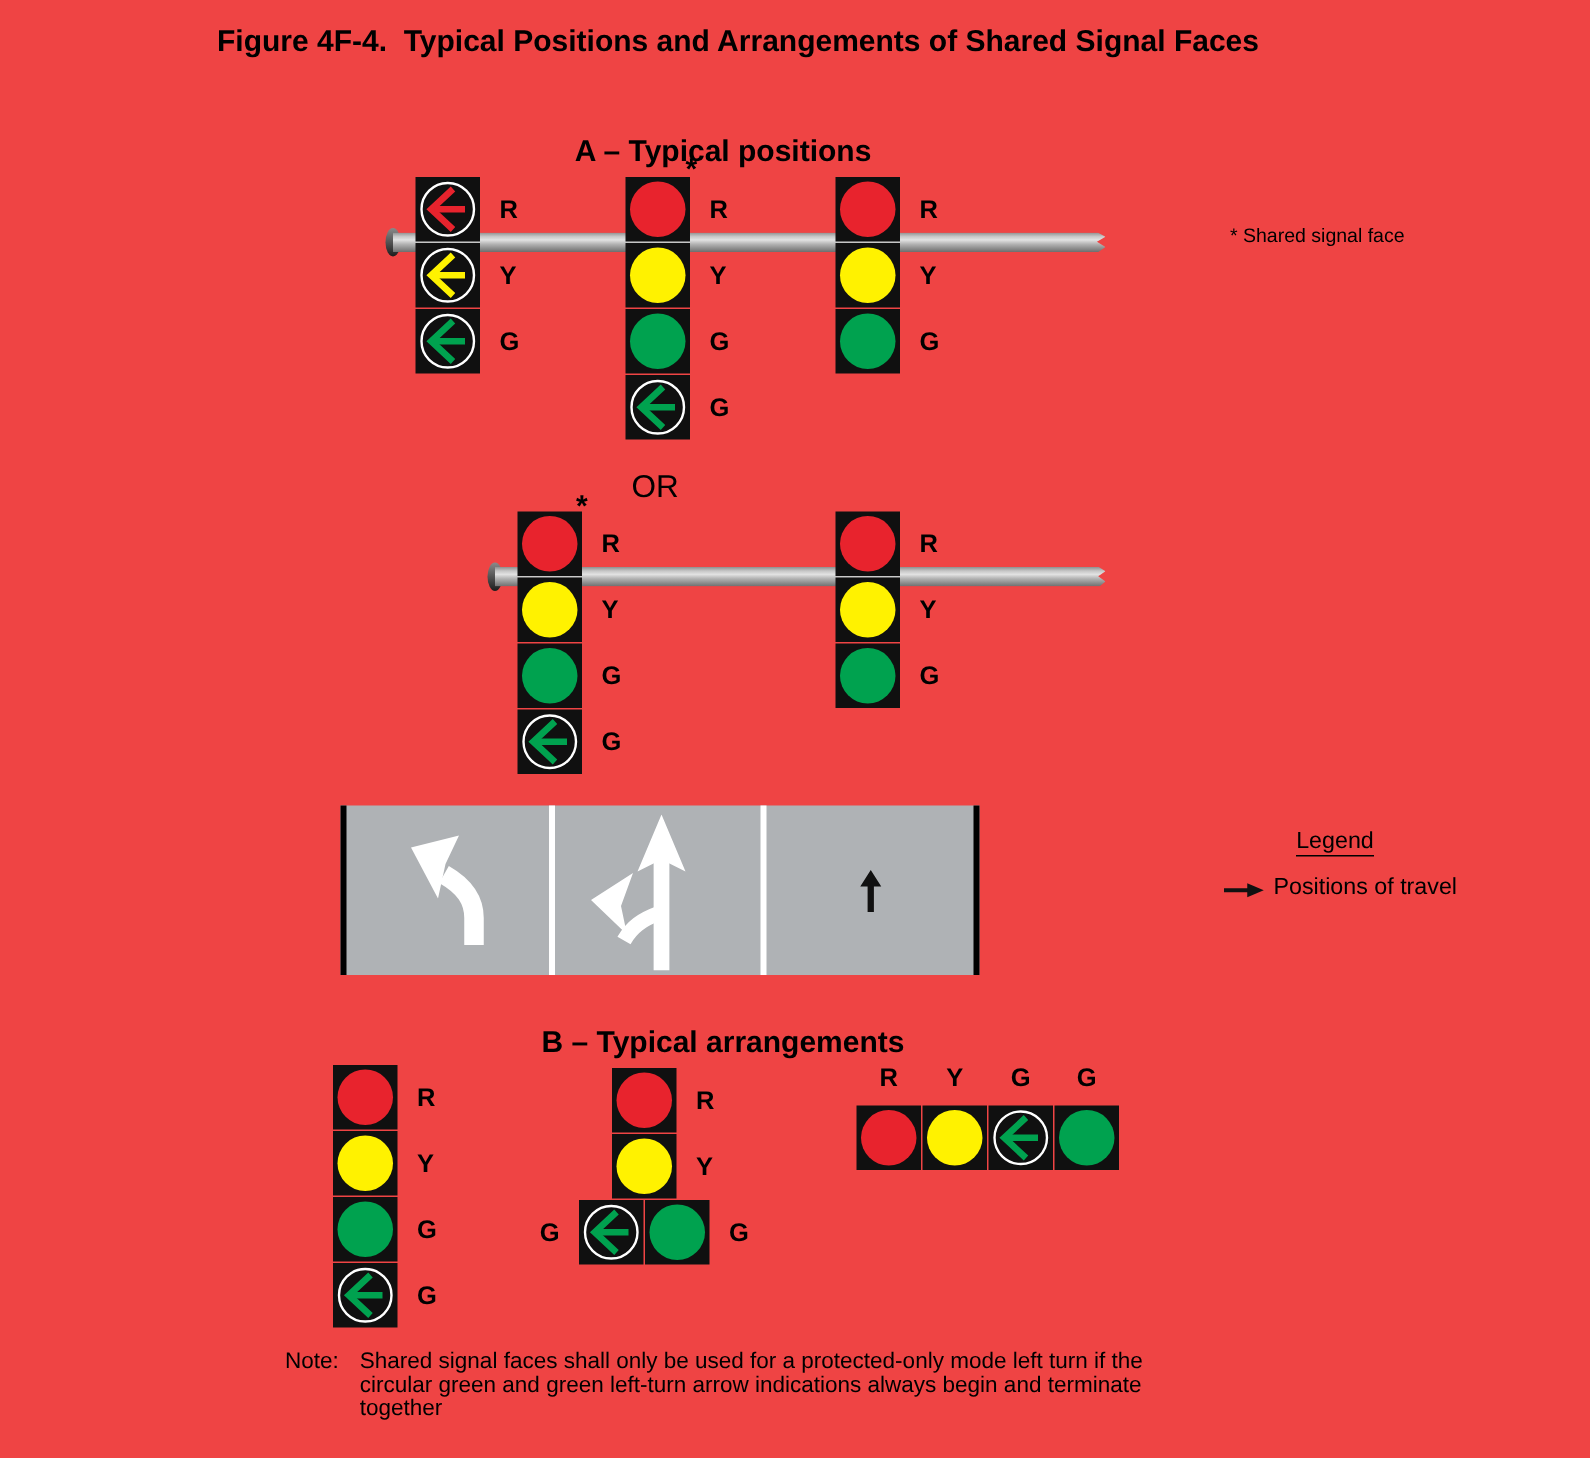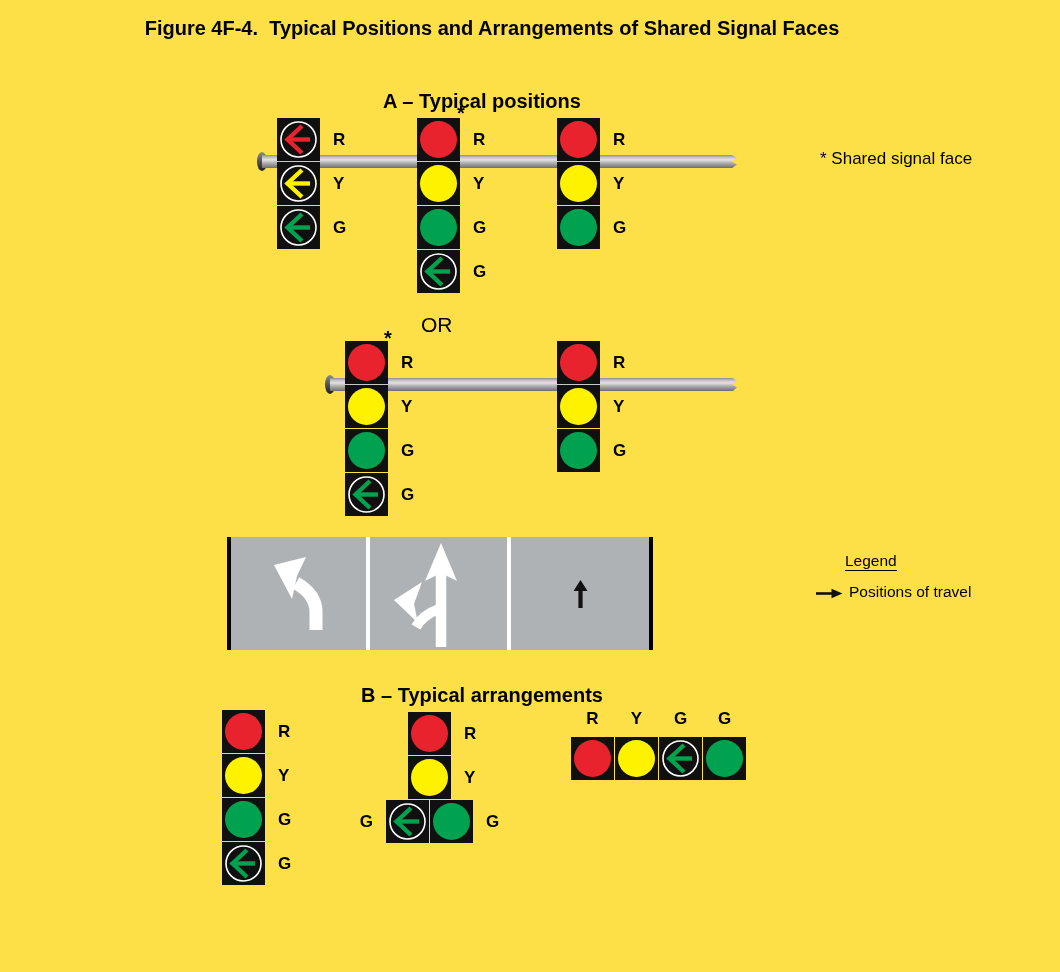--- a/index.html
+++ b/index.html
@@ -1,25 +1,25 @@
 <!DOCTYPE html>
 <html><head>
 <meta charset="utf-8">
 <style>
   html,body{margin:0;padding:0;background:#fff;}
-  .stage{position:relative;width:1060px;height:972px;background:#fde047;overflow:hidden;
+  .stage{position:relative;width:1060px;height:972px;background:#ef4444;overflow:hidden;
          font-family:"Liberation Sans",sans-serif;color:#000;}
   .abs{position:absolute;}
 
   
   .fig-title{left:0;top:14px;width:984px;text-align:center;font-size:20px;font-weight:700;line-height:28px;}
   .sec-heading{font-size:20px;font-weight:700;text-align:center;width:300px;}
   .or-label{font-size:21px;}
-  .shared-note{font-size:17px;}
-  .legend-title{font-size:15.5px;width:90px;}
+  .shared-note{font-size:13px;}
+  .legend-title{font-size:15.5px;text-align:center;width:90px;}
   .legend-title span{border-bottom:1.5px solid #000;padding-bottom:1px;}
   .legend-entry-label{font-size:15.5px;}
   .note-wrap{display:flex;gap:14px;font-size:15px;line-height:15.5px;}
   .note-label{white-space:nowrap;}
   .note-text{width:545px;margin:0;}
 
   
   .pipe{height:13px;z-index:1;
         background:linear-gradient(180deg,#8f8f8f 0%,#c6c6c6 20%,#e2e2e2 38%,#b2b2b2 60%,#6e6e6e 100%);
         clip-path:polygon(0 0,98.9% 0,100% 22%,98.8% 48%,100% 74%,99% 100%,0 100%);}
@@ -271,14 +271,18 @@
         <circle cx="21.5" cy="21.5" r="17.5"></circle>
           <path d="M25 8 L10.5 21.5 L25 35"></path>
           <path d="M12.5 21.5 H33"></path>
         </svg>
     </div>
     <div class="sec">
         <div class="ball c-green"></div>
       </div>
   </div>
 
+  <div class="abs note-wrap" style="left:190px;top:900px;">
+    <div class="note-label">Note:</div>
+    <p class="note-text">Shared signal faces shall only be used for a protected-only mode left turn if the circular green and green left-turn arrow indications always begin and terminate together</p>
+  </div>
 
 </div>
 
 </body></html>

